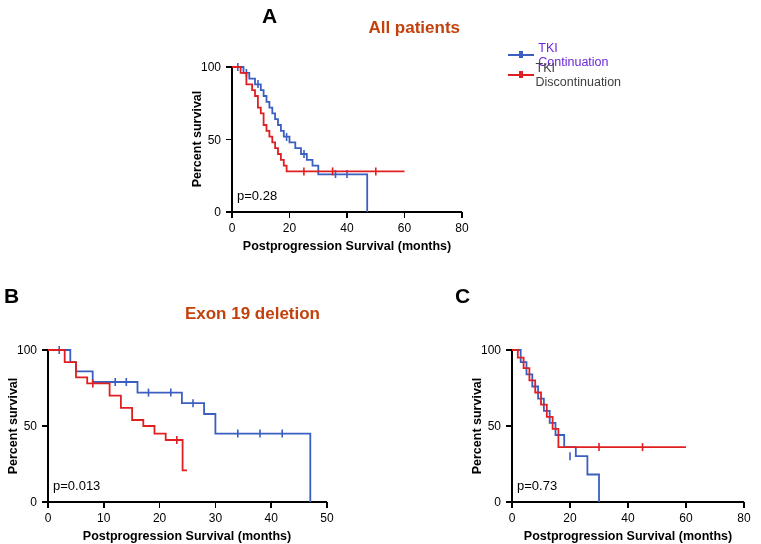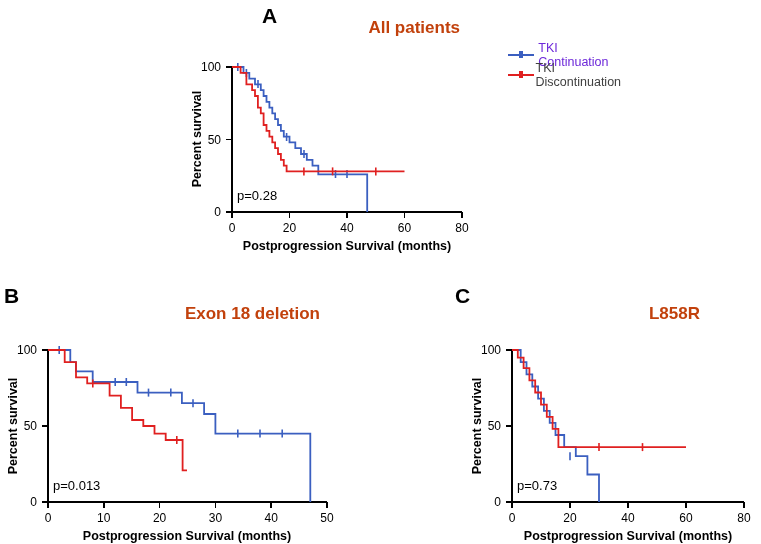--- a/index.html
+++ b/index.html
@@ -143,21 +143,21 @@
         <span class="ln" style="background:#e02020;"></span>
         <span class="mk" style="background:#e02020;"></span>
       </span>
       <span class="legend-label red">TKI Discontinuation</span>
     </div>
   </div>
 </div>
 
 <div class="panel" style="left:0;top:280px;width:400px;height:264px;">
   <div class="panel-letter" style="left:4px;top:4px;">B</div>
-  <div class="panel-title" style="left:60px;top:24px;width:260px;">Exon 18 deletion</div>
+  <div class="panel-title" style="left:60px;top:24px;width:260px;">Exon 19 deletion</div>
 
   <svg class="plot-svg" width="400" height="264" viewBox="0 0 400 264" xmlns="http://www.w3.org/2000/svg" style="position:absolute;left:0;top:0;">
 
     <g stroke="#000" stroke-width="1.6" fill="none" shape-rendering="crispEdges">
       <line x1="48" y1="70" x2="48" y2="222"></line>
       <line x1="48" y1="222" x2="327" y2="222"></line>
       <line x1="42" y1="222" x2="48" y2="222"></line>
       <line x1="42" y1="146" x2="48" y2="146"></line>
       <line x1="42" y1="70" x2="48" y2="70"></line>
       <line x1="48" y1="222" x2="48" y2="228"></line>
@@ -200,21 +200,20 @@
     <polyline fill="none" stroke="#e02020" stroke-width="1.8" points="48,70 64.7,70 64.7,82.2 76,82.2 76,97.4 87.2,97.4 87.2,103.4 98.4,103.4 98.4,103.4 109.6,103.4 109.6,115.6 120.9,115.6 120.9,127.8 132.1,127.8 132.1,140 143.3,140 143.3,146 154.5,146 154.5,153.6 165.7,153.6 165.7,160 171.4,160 171.4,160 182.6,160 182.6,190.4 187,190.4"></polyline>
     <g stroke="#e02020" stroke-width="1.6">
       <line x1="92.8" y1="99.4" x2="92.8" y2="107.4"></line>
       <line x1="176.8" y1="156" x2="176.8" y2="164"></line>
     </g>
   </svg>
 </div>
 
 <div class="panel" style="left:400px;top:280px;width:361px;height:264px;">
   <div class="panel-letter" style="left:55px;top:4px;">C</div>
-  <div class="panel-title" style="left:160px;top:24px;width:140px;">L858R</div>
 
   <svg class="plot-svg" width="361" height="264" viewBox="0 0 361 264" xmlns="http://www.w3.org/2000/svg" style="position:absolute;left:0;top:0;">
 
     <g stroke="#000" stroke-width="1.6" fill="none" shape-rendering="crispEdges">
       <line x1="112" y1="70" x2="112" y2="222"></line>
       <line x1="112" y1="222" x2="344" y2="222"></line>
       <line x1="106" y1="222" x2="112" y2="222"></line>
       <line x1="106" y1="146" x2="112" y2="146"></line>
       <line x1="106" y1="70" x2="112" y2="70"></line>
       <line x1="112" y1="222" x2="112" y2="228"></line>

